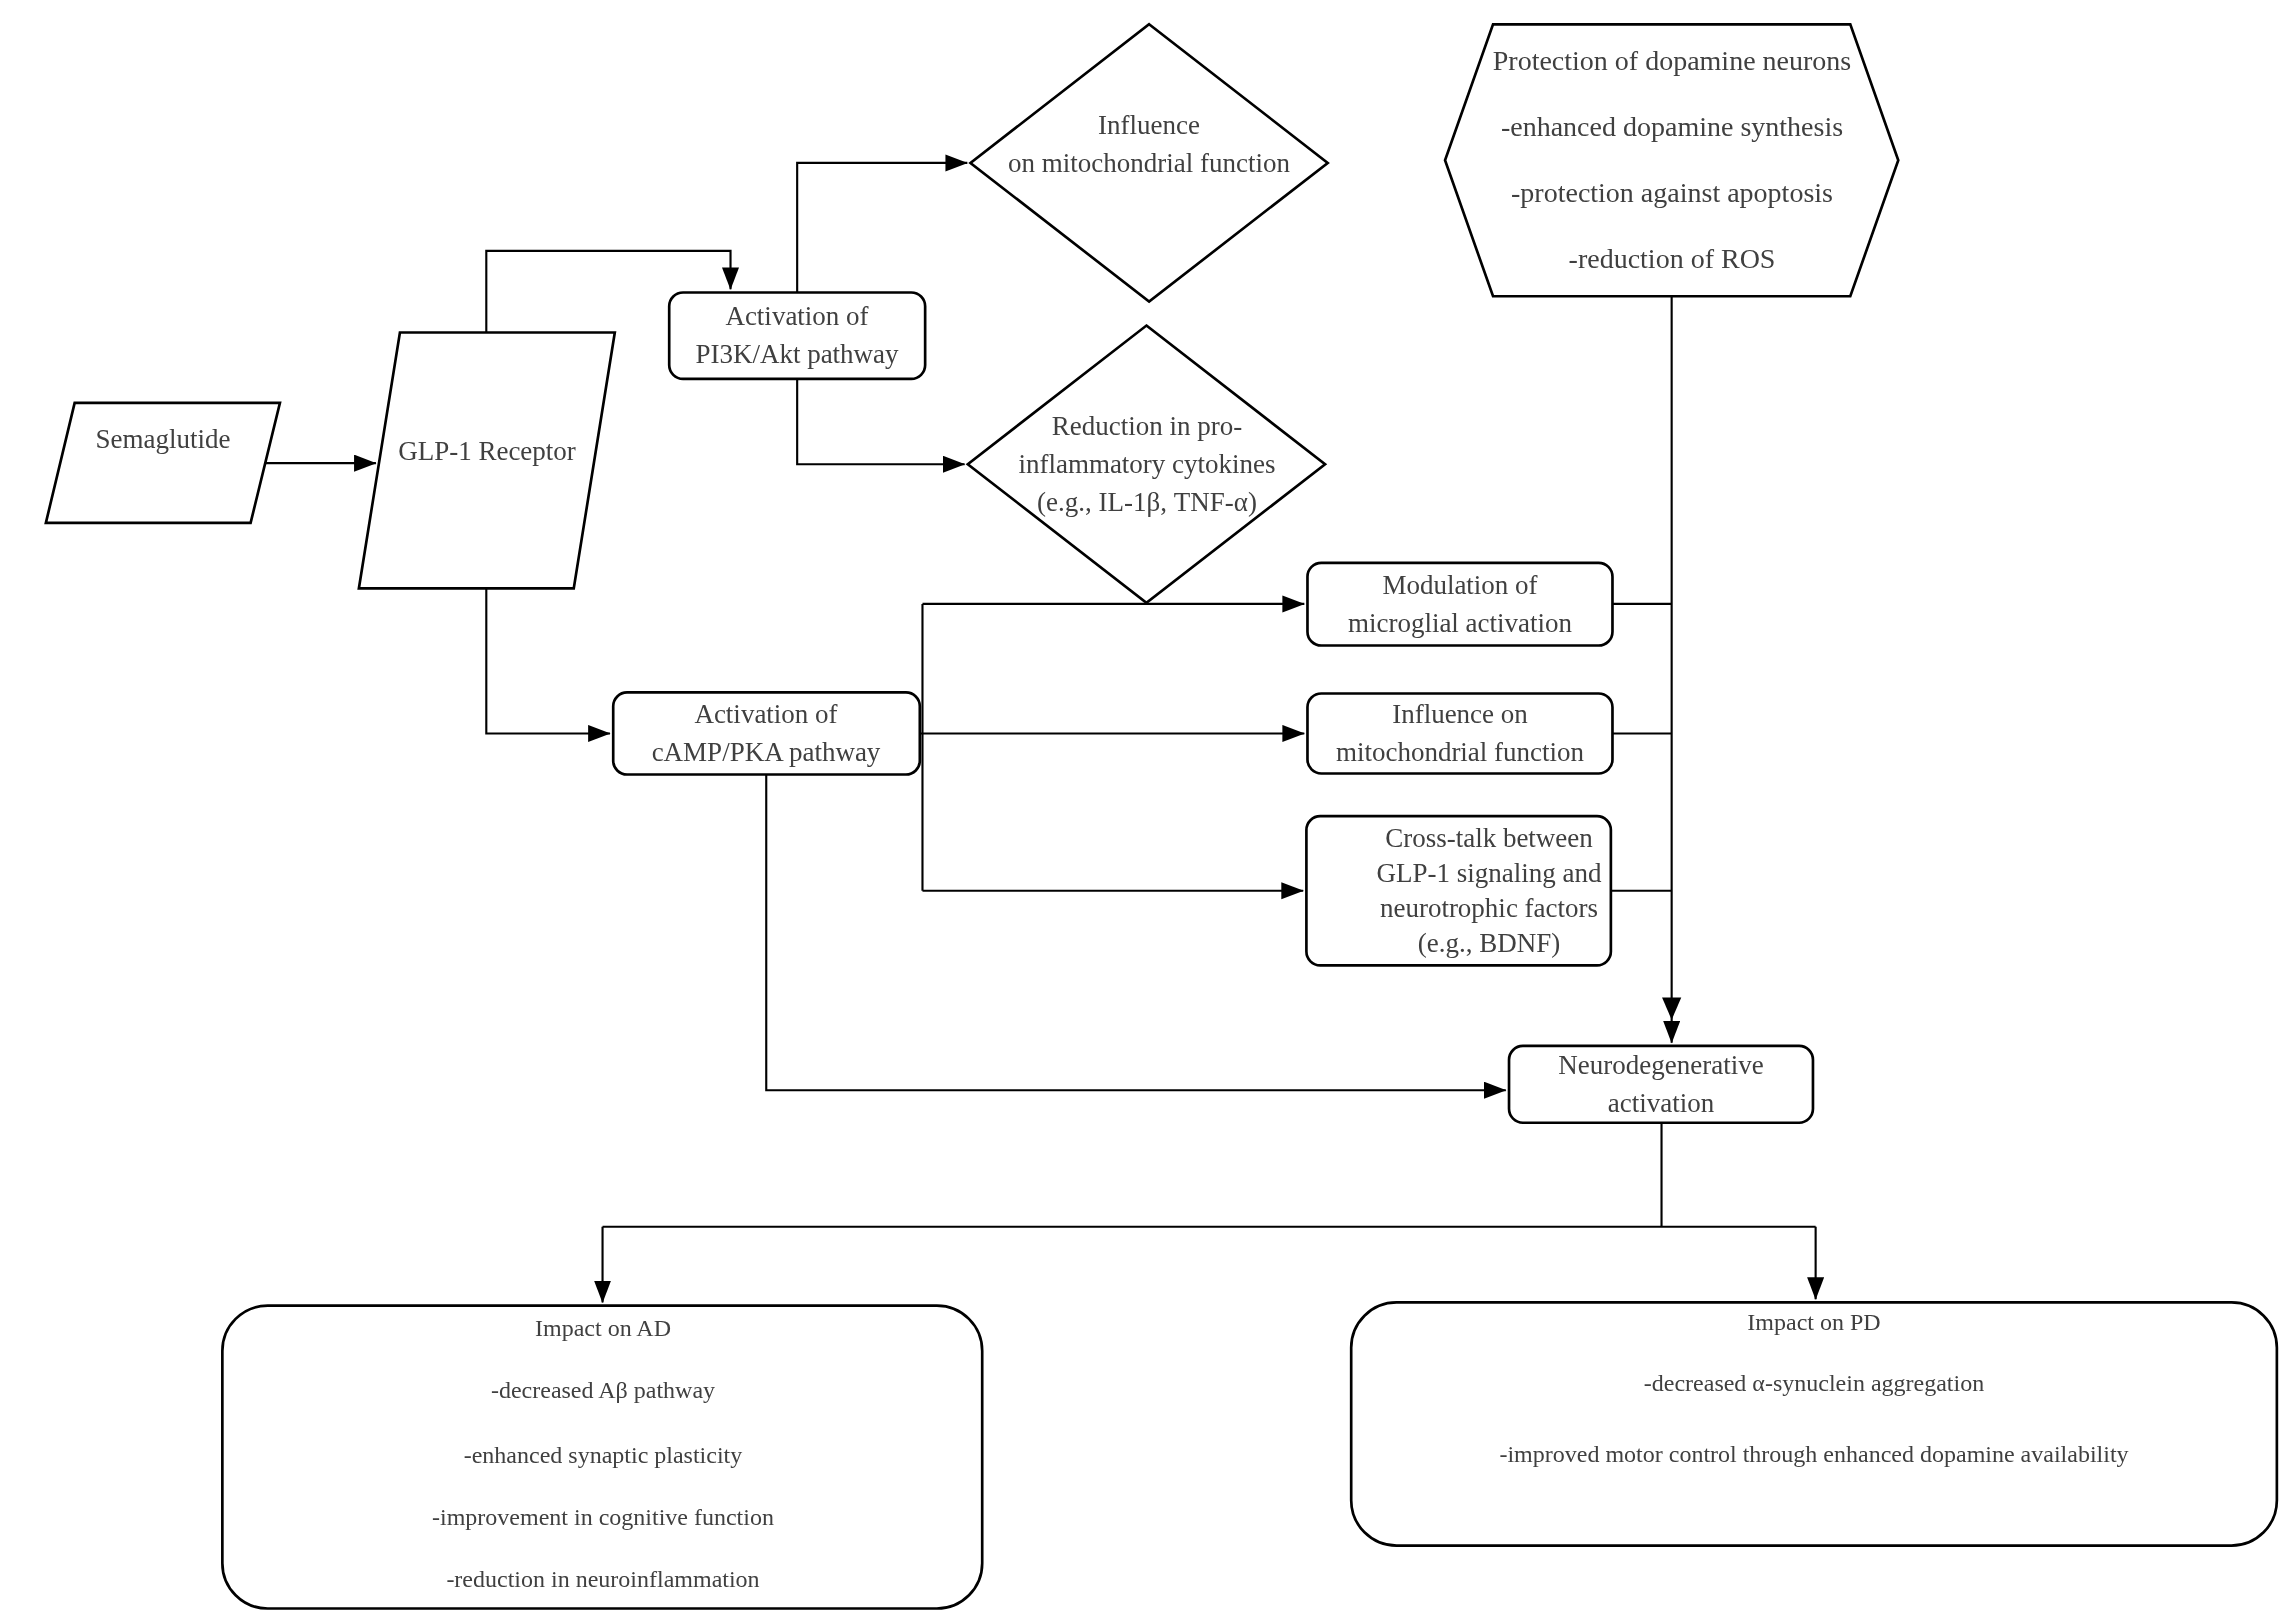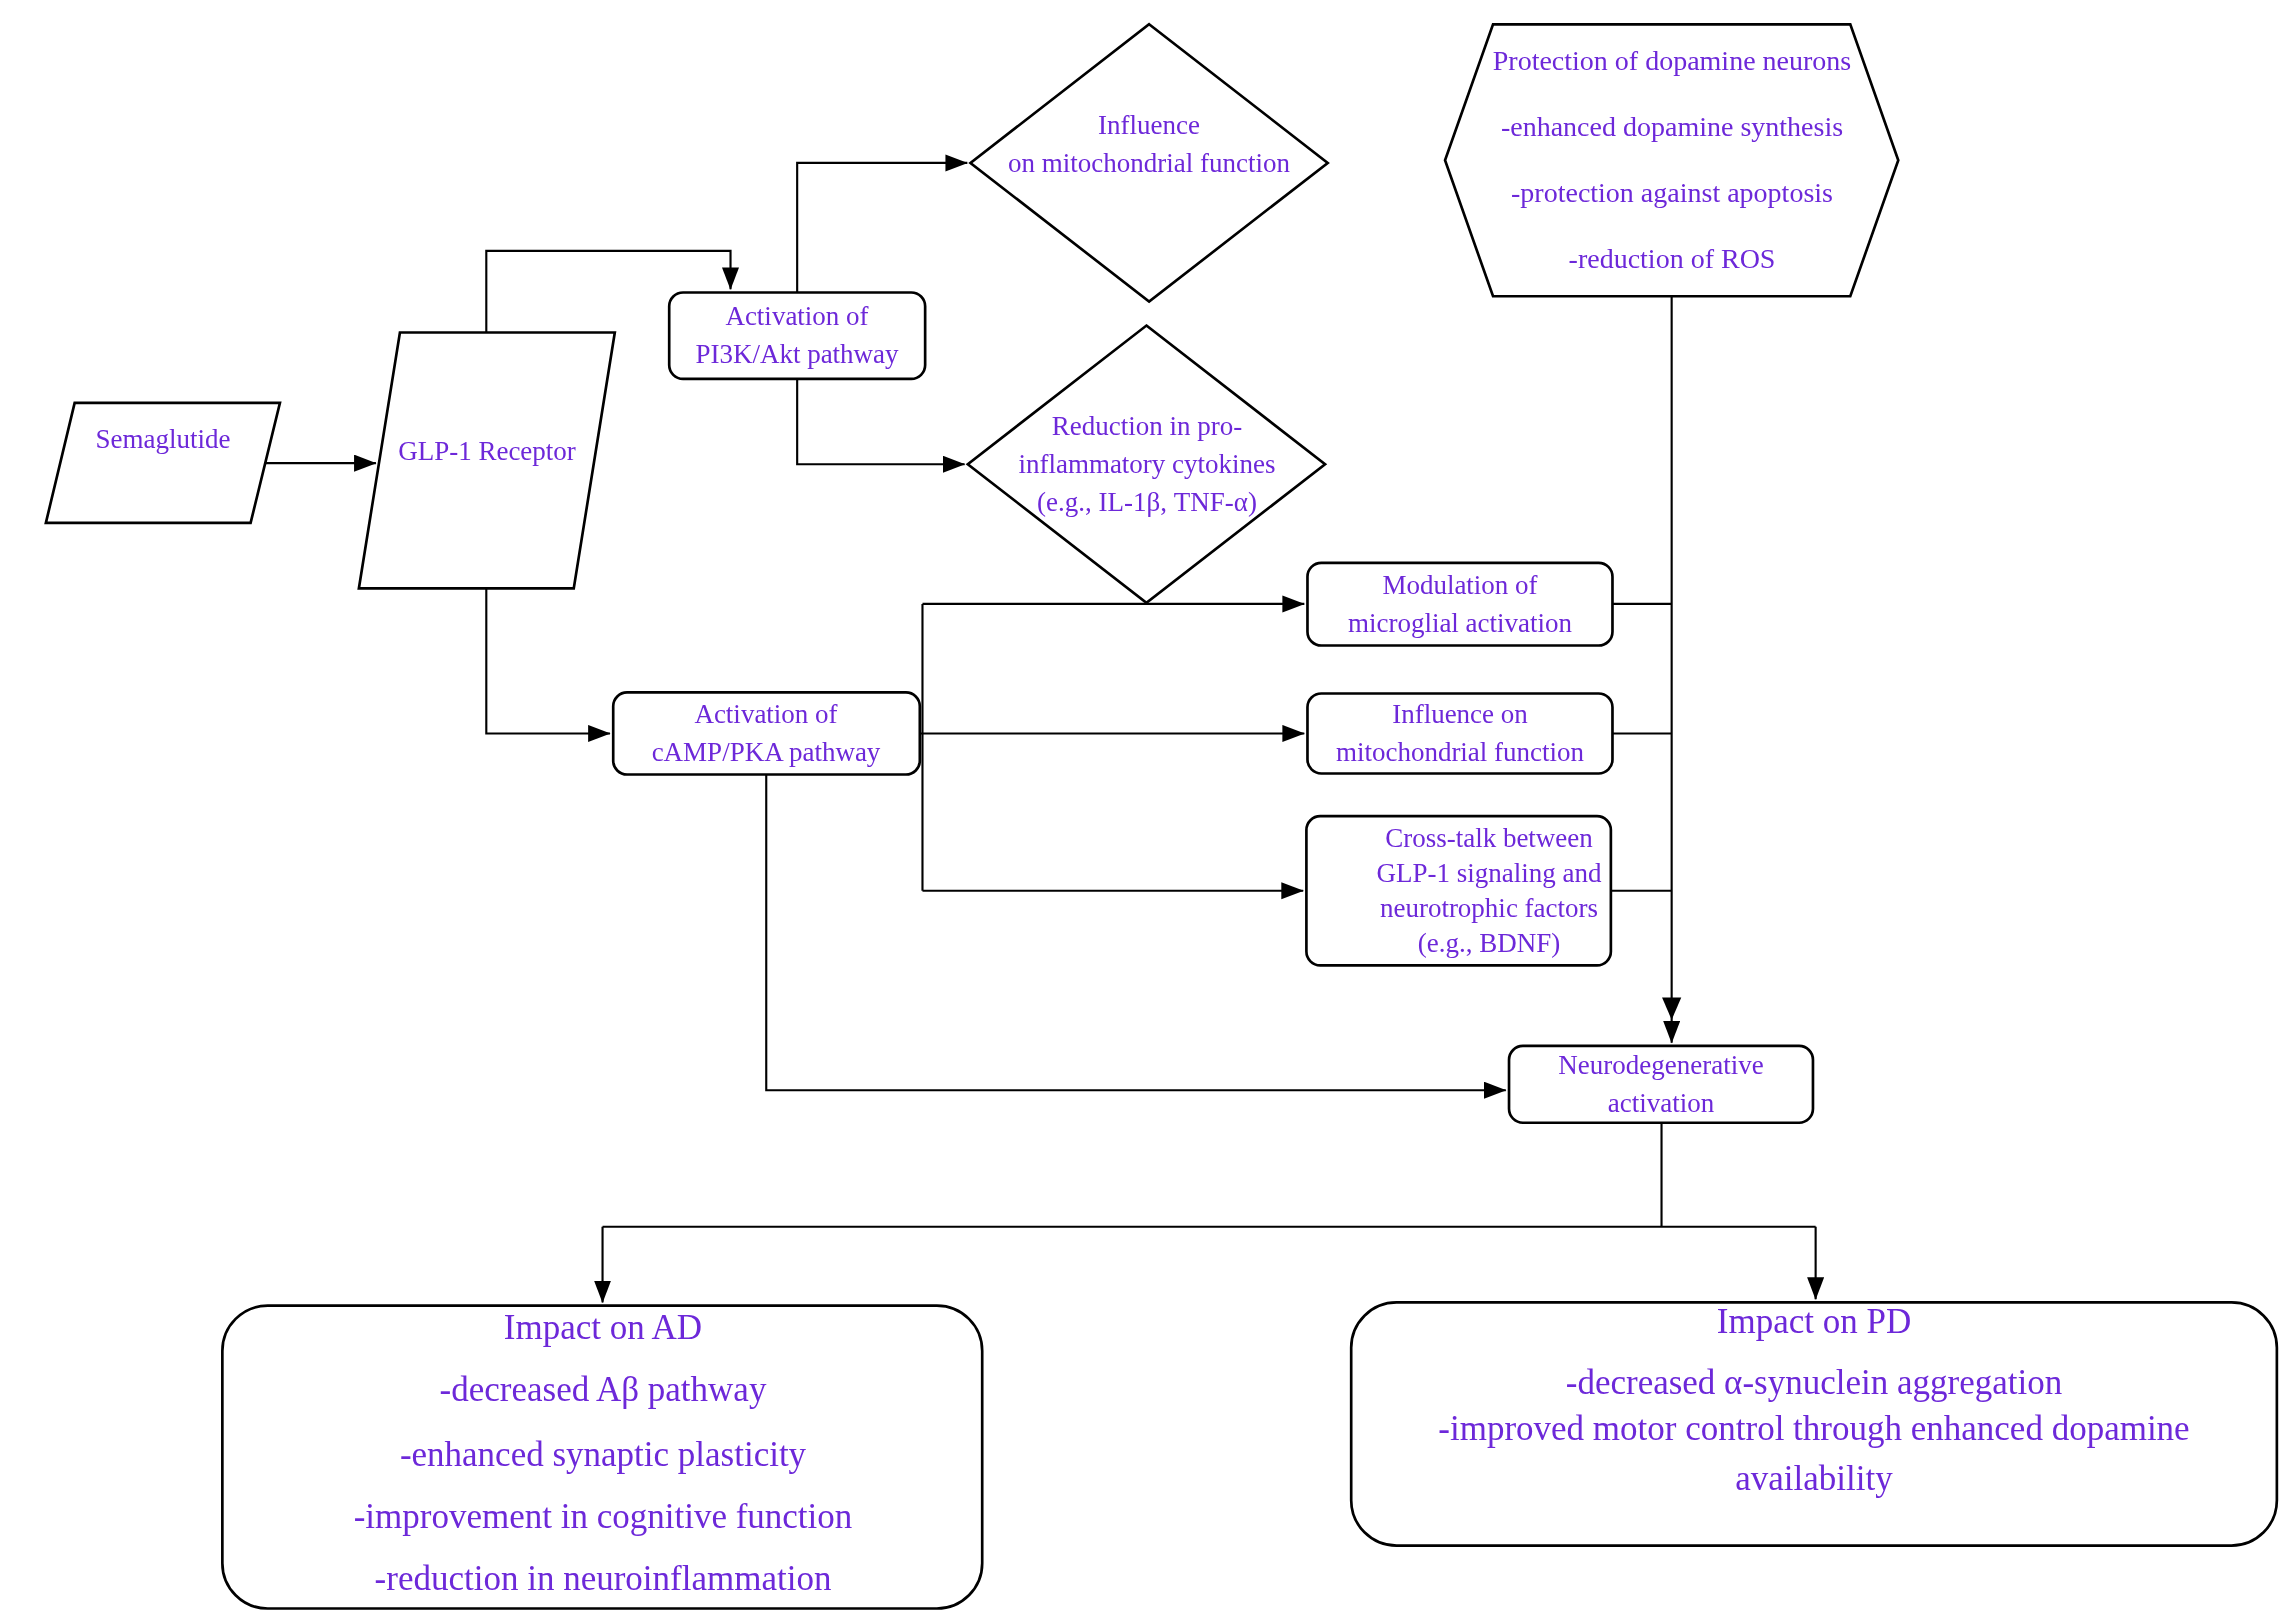--- a/index.html
+++ b/index.html
@@ -1,23 +1,23 @@
 <!DOCTYPE html>
 <html style="font-size:8.5px"><head>
 <meta charset="utf-8">
 <style>
   html,body{margin:0;padding:0;background:#ffffff;}
   .canvas{position:relative;width:2295px;height:1620px;background:#ffffff;overflow:hidden;
           font-family:"Liberation Serif", serif;color:#000;}
   .canvas svg{position:absolute;left:0;top:0;}
   .lbl{position:absolute;transform:translate(-50%,-50%);text-align:center;
-       white-space:pre-line;color:#6d28d9;line-height:1.42;}
+       white-space:pre-line;color:#404040;line-height:1.42;}
   .fs50{font-size:27px;}
   .fs52{font-size:28px;}
-  .fs55{font-size:35px;}
+  .fs55{font-size:24px;}
 
   #sema-label   {left:163px;  top:439px;  width:229px;}
   #glp1-label   {left:487px;  top:451px;  width:256px;}
   #pi3k-label   {left:797px; top:335px;  width:251px; line-height:38px;}
   #camp-label   {left:766px; top:733px; width:302px; line-height:38px;}
   #d1-label     {left:1149px; top:144px;  width:373px; line-height:38px;text-align:center;}
   #d2-label     {left:1147px; top:464px;  width:368px; line-height:38px;}
   #hex-label    {left:1672px; top:160px;  width:501px; line-height:66px;}
   #g-label      {left:1460px; top:604px; width:301px; line-height:38px;}
   #h-label      {left:1460px; top:733px; width:301px; line-height:38px;}

